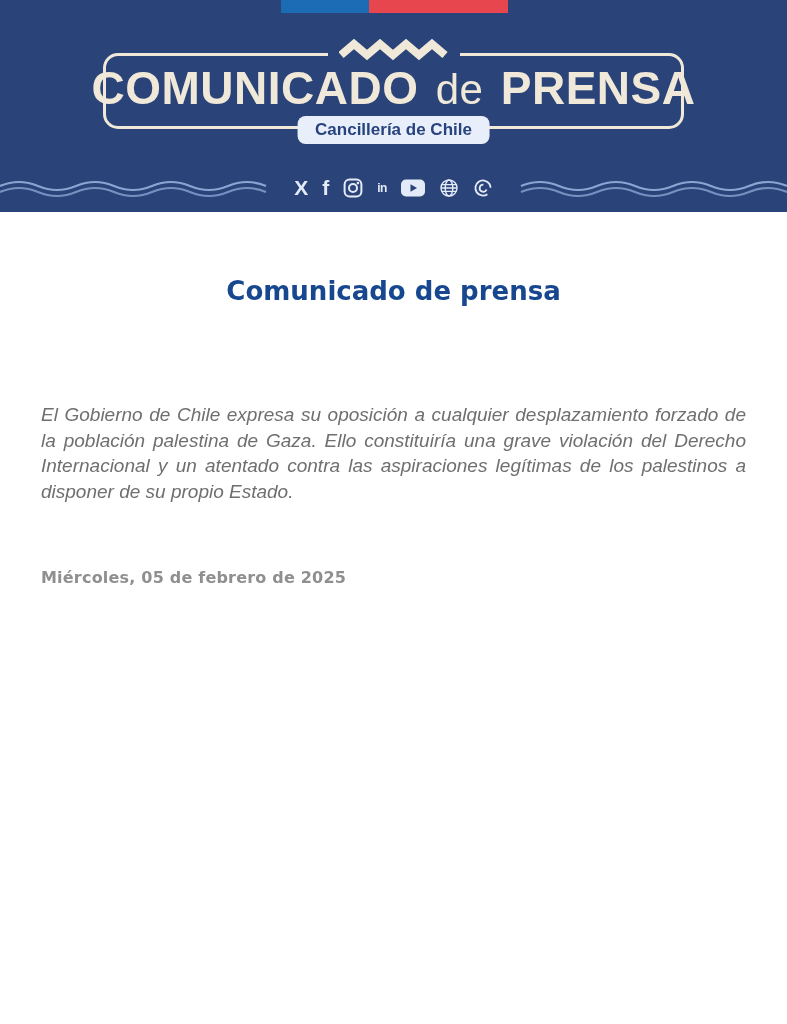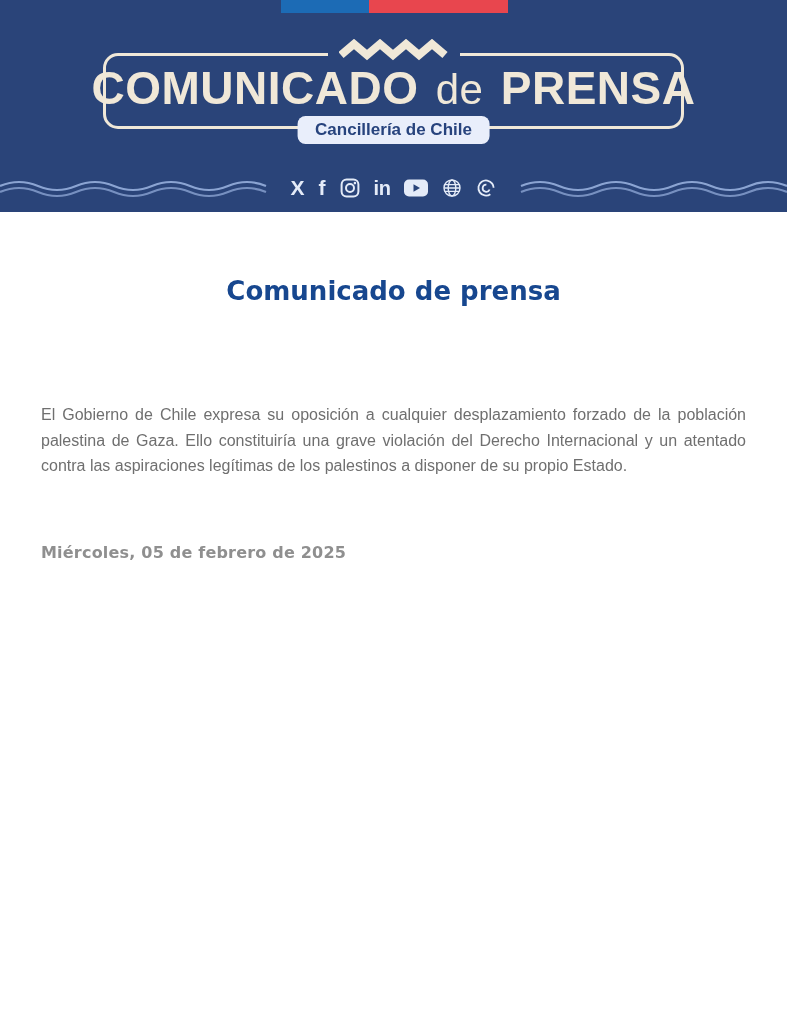--- a/index.html
+++ b/index.html
@@ -47,32 +47,32 @@
   .social-row{
     position:absolute;top:176px;left:0;right:0;height:24px;
     display:flex;align-items:center;justify-content:space-between;
   }
   .wave{width:268px;height:22px;color:var(--wave);flex:0 0 auto;}
   .icons{display:flex;align-items:center;gap:14px;color:var(--icon);}
   .icon-text{
     font-weight:700;font-size:21px;line-height:22px;color:var(--icon);
     font-family:"Liberation Sans",sans-serif;
   }
-  .icon-text.in{font-size:20px;font-weight:800;letter-spacing:-0.5px;}
+  .icon-text.in{font-size:12px;font-weight:800;letter-spacing:-0.5px;}
   .icons svg{display:block;}
 
   
   .content{padding:64px 41px 0 41px;}
   .doc-title{
     text-align:center;color:var(--title-blue);
     font-family:"DejaVu Sans",sans-serif;font-size:26px;font-weight:700;
   }
   .para{
     margin-top:14px;color:var(--body-gray);
-    font-size:16px;line-height:25.5px;text-align:justify;
+    font-size:19px;line-height:25.5px;text-align:justify;font-style:italic;
   }
   .para.first{margin-top:96px;}
   .date{
     margin-top:64px;color:var(--date-gray);
     font-family:"DejaVu Sans",sans-serif;font-weight:700;font-size:16px;
     letter-spacing:0.2px;
   }
 </style>
 </head>
 <body>

